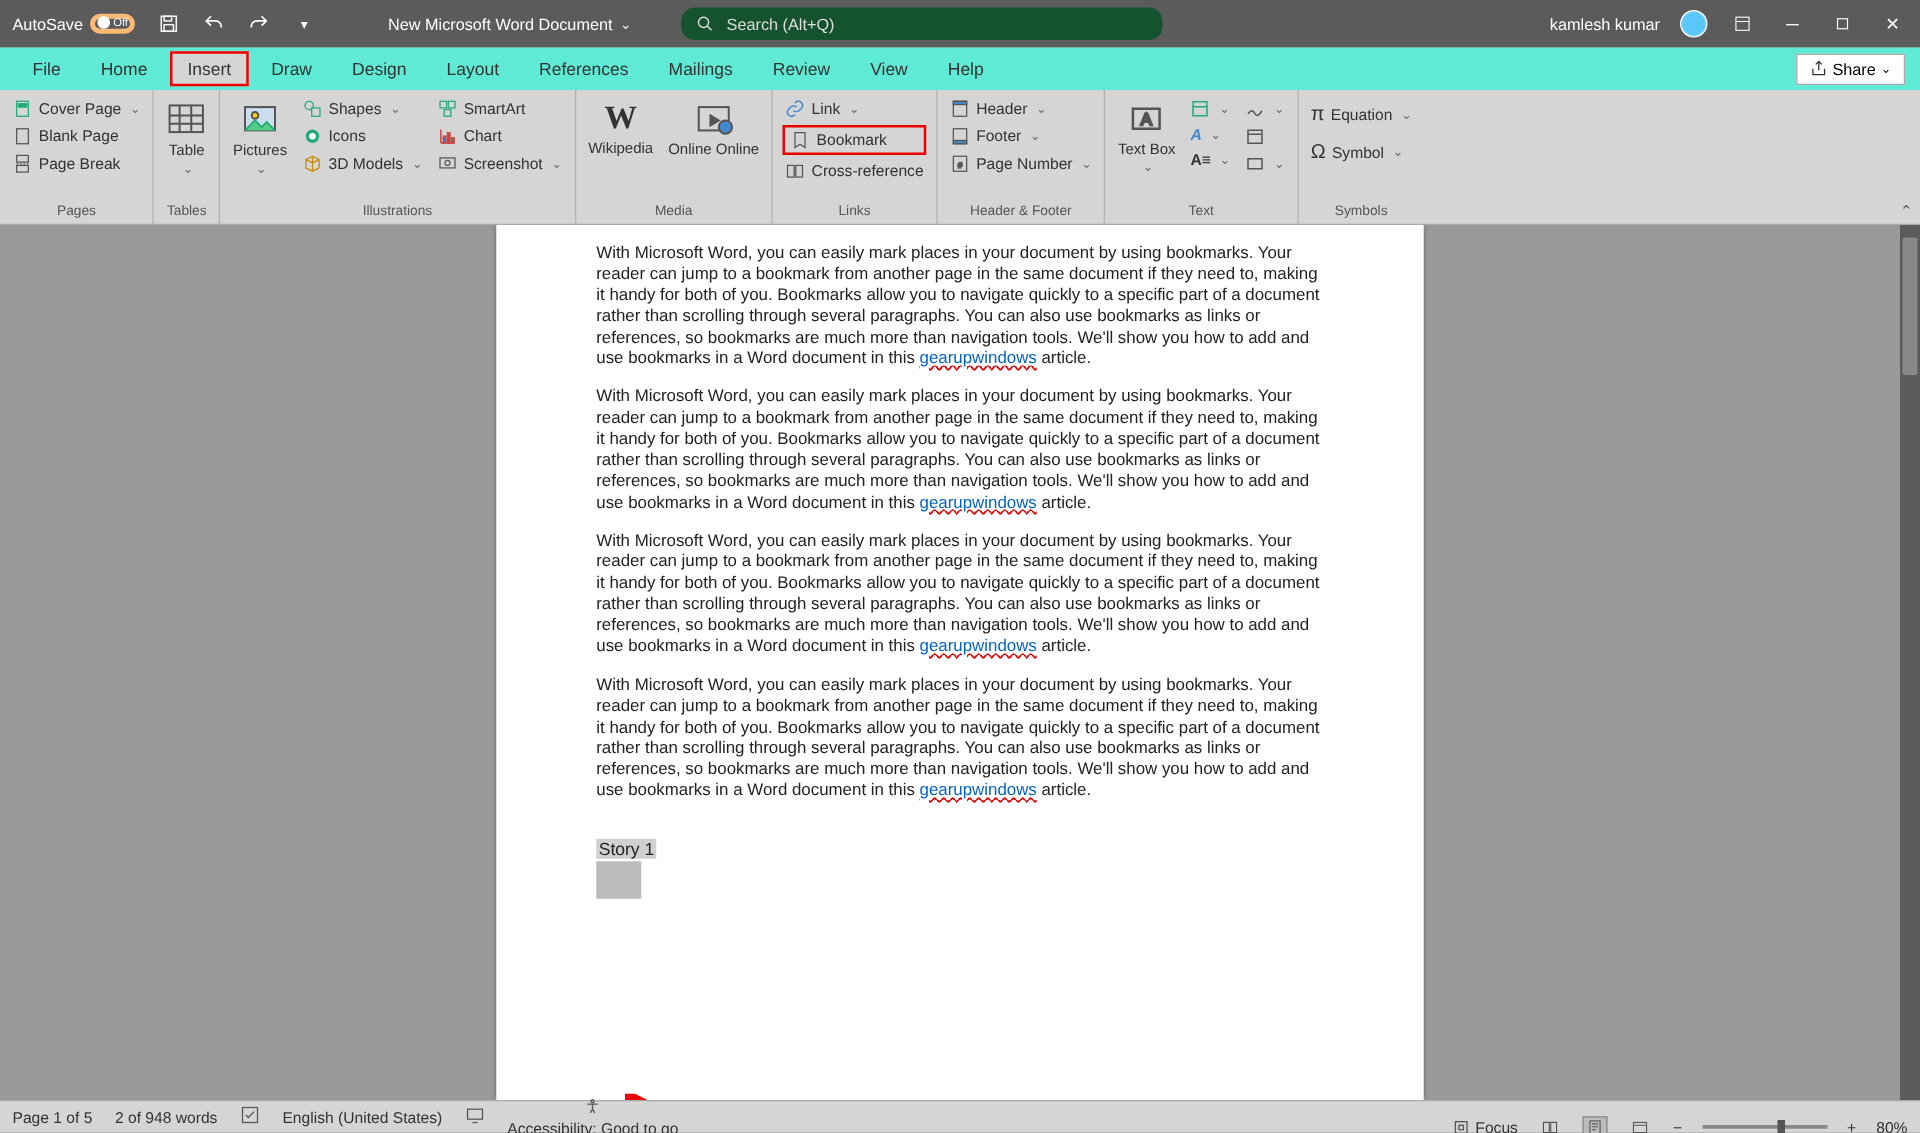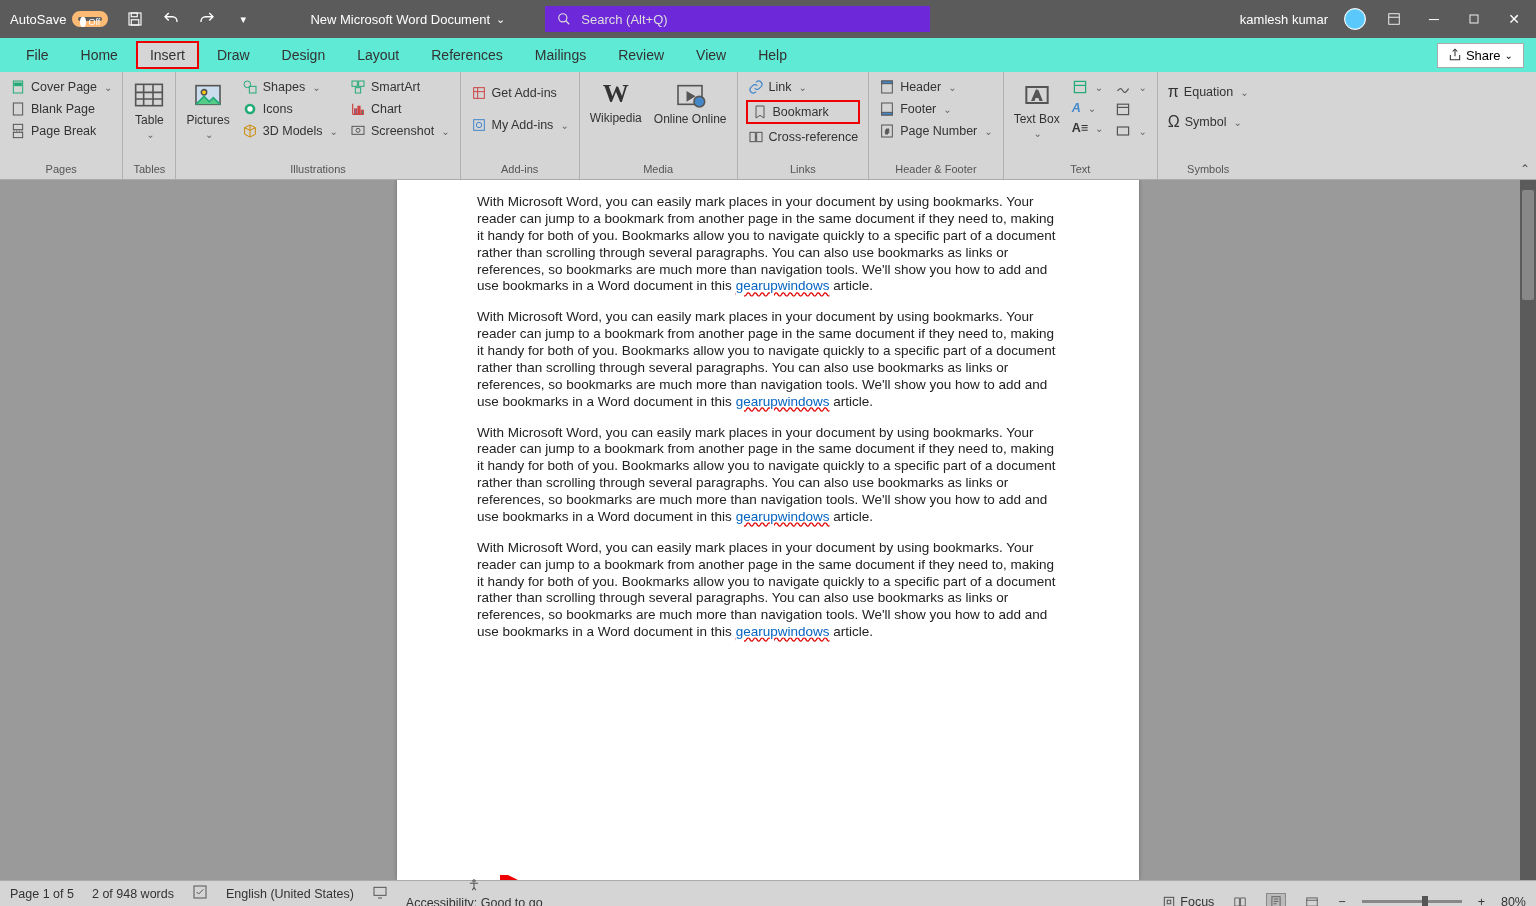--- a/index.html
+++ b/index.html
@@ -2,25 +2,25 @@
 <html><head>
 <meta charset="utf-8">
 <style>
 * { margin: 0; padding: 0; box-sizing: border-box; font-family: "Segoe UI", sans-serif; }
 body { background: #9a9a9a; overflow: hidden; width: 1536px; height: 906px; }
 
 
 .title-bar { display: flex; align-items: center; height: 38px; background: #5b5b5b; color: #fff; font-size: 13px; }
 .title-left { display: flex; align-items: center; gap: 18px; padding: 0 10px; }
 .autosave-toggle { display: inline-flex; align-items: center; gap: 6px; }
-.toggle-switch { width: 36px; height: 16px; border: 6px solid #fdba74; border-radius: 8px; display: inline-flex; align-items: flex-start; padding: 0 2px; font-size: 9px; }
+.toggle-switch { width: 36px; height: 16px; border: 4px solid #fdba74; border-radius: 8px; display: inline-flex; align-items: flex-end; padding: 0 2px; font-size: 9px; }
 .toggle-ball { width: 10px; height: 10px; background: #fff; border-radius: 50%; margin-right: 3px; }
 .tb-icon { width: 18px; height: 18px; display: inline-flex; align-items: center; justify-content: center; cursor: pointer; }
 .doc-title { margin-left: 40px; display: flex; align-items: center; gap: 6px; }
-.search-box { margin-left: 30px; background: #6d28d9; height: 26px; width: 385px; display: flex; align-items: center; padding: 0 12px; color: #ddd; gap: 10px; border-radius: 0; }
+.search-box { margin-left: 30px; background: #14532d; height: 26px; width: 385px; display: flex; align-items: center; padding: 0 12px; color: #ddd; gap: 10px; border-radius: 11px; }
 .title-right { margin-left: auto; display: flex; align-items: center; gap: 16px; padding: 0 10px; }
 .user-avatar { width: 22px; height: 22px; border-radius: 50%; background: radial-gradient(circle at center, #5ac8fa 60%, #fff 100%); border: 1px solid #fff; }
 .win-btn { width: 24px; height: 24px; display: inline-flex; align-items: center; justify-content: center; cursor: pointer; font-size: 14px; }
 
 
 .ribbon-tabs { display: flex; align-items: center; height: 34px; background: #5eead4; padding: 0 12px; gap: 4px; }
 .tab { padding: 6px 14px; font-size: 14px; color: #333; cursor: pointer; }
 .tab.active { background: #d5d5d5; border: 1px solid #999; }
 .tab.highlight { border: 2px solid #e00; padding: 4px 12px; }
 .share-btn { margin-left: auto; background: #fff; padding: 4px 10px; border: 1px solid #aaa; display: flex; align-items: center; gap: 4px; font-size: 13px; }
@@ -250,41 +250,20 @@
                 <rect x="3" y="5" width="18" height="12"></rect>
                 <circle cx="12" cy="11" r="3"></circle>
               </svg>
               <span>Screenshot</span>
             </div>
       </div>
     </div>
     <div class="group-label">Illustrations</div>
   </div>
 
-  <div class="group">
-    <div class="group-body">
-      <div class="stack" style="gap:14px;padding-top:6px;">
-        <div class="cmd">
-              <svg viewBox="0 0 24 24" fill="none" stroke="#c44" stroke-width="1.5">
-                <rect x="4" y="4" width="16" height="16"></rect>
-                <path d="M4 10h16M10 4v16"></path>
-              </svg>
-              <span>Get Add-ins</span>
-            </div>
-        <div class="cmd dd">
-              <svg viewBox="0 0 24 24" fill="none" stroke="#48c" stroke-width="1.5">
-                <rect x="4" y="4" width="16" height="16"></rect>
-                <circle cx="12" cy="12" r="4"></circle>
-              </svg>
-              <span>My Add-ins</span>
-            </div>
-      </div>
-    </div>
-    <div class="group-label">Add-ins</div>
-  </div>
 
   <div class="group" false="">
     <div class="group-body">
       <div class="cmd big">
         <span style="font-size:26px;font-family:serif;font-weight:bold;">W</span>
         <span>Wikipedia</span>
       </div>
       <div class="cmd big">
         <svg viewBox="0 0 24 24" fill="none" stroke="#555" stroke-width="1.2">
               <rect x="3" y="5" width="18" height="14"></rect>
@@ -419,20 +398,26 @@
 </div>
 <span class="collapse-btn">⌃</span>
 </div>
 
 <div class="doc-area">
   <div class="page">
     <p class="para"><span>With Microsoft Word, you can easily mark places in your document by using bookmarks. Your reader can jump to a bookmark from another page in the same document if they need to, making it handy for both of you. Bookmarks allow you to navigate quickly to a specific part of a document rather than scrolling through several paragraphs. You can also use bookmarks as links or references, so bookmarks are much more than navigation tools. We'll show you how to add and use bookmarks in a Word document in this </span><span class="uline">gearupwindows</span><span> article.</span></p>
     <p class="para"><span>With Microsoft Word, you can easily mark places in your document by using bookmarks. Your reader can jump to a bookmark from another page in the same document if they need to, making it handy for both of you. Bookmarks allow you to navigate quickly to a specific part of a document rather than scrolling through several paragraphs. You can also use bookmarks as links or references, so bookmarks are much more than navigation tools. We'll show you how to add and use bookmarks in a Word document in this </span><span class="uline">gearupwindows</span><span> article.</span></p>
     <p class="para"><span>With Microsoft Word, you can easily mark places in your document by using bookmarks. Your reader can jump to a bookmark from another page in the same document if they need to, making it handy for both of you. Bookmarks allow you to navigate quickly to a specific part of a document rather than scrolling through several paragraphs. You can also use bookmarks as links or references, so bookmarks are much more than navigation tools. We'll show you how to add and use bookmarks in a Word document in this </span><span class="uline">gearupwindows</span><span> article.</span></p>
     <p class="para"><span>With Microsoft Word, you can easily mark places in your document by using bookmarks. Your reader can jump to a bookmark from another page in the same document if they need to, making it handy for both of you. Bookmarks allow you to navigate quickly to a specific part of a document rather than scrolling through several paragraphs. You can also use bookmarks as links or references, so bookmarks are much more than navigation tools. We'll show you how to add and use bookmarks in a Word document in this </span><span class="uline">gearupwindows</span><span> article.</span></p>
+    <div style="margin-top:30px;">
+      <div class="story">
+        <span class="story-label" style="background:#d0d0d0;padding:0 2px;">Story 1</span><br>
+        <span class="sel-box"></span>
+      </div>
+    </div>
   </div>
 
   <svg class="arrow" width="170" height="40">
     <defs>
         <marker id="ah" markerWidth="12" markerHeight="12" refX="2" refY="6" orient="auto">
           <path d="M12 0L0 6l12 6z" fill="#e00"></path>
         </marker>
       </defs>
     <line x1="160" y1="20" x2="20" y2="20" stroke="#e00" stroke-width="14" marker-end="url(#ah)"></line>
   </svg>

